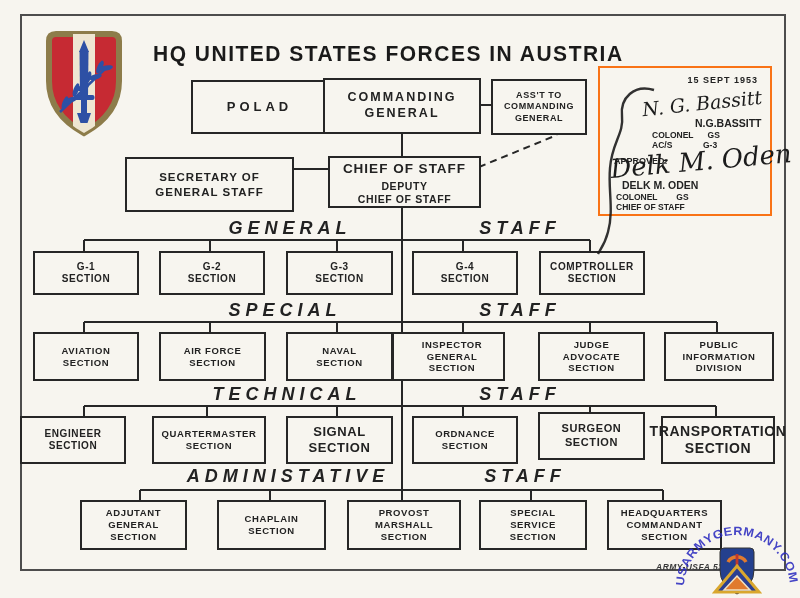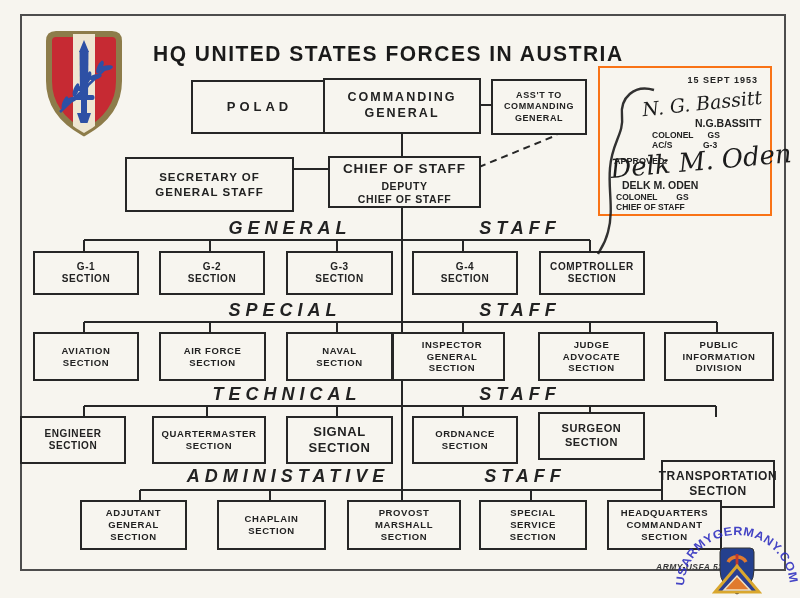--- a/index.html
+++ b/index.html
@@ -144,21 +144,21 @@
 <div class="box" style="left:20px;top:416px;width:102px;height:44px;font-size:10px;text-align:center;">ENGINEER
 SECTION</div>
 <div class="box" style="left:152px;top:416px;width:110px;height:44px;font-size:9.5px;">QUARTERMASTER
 SECTION</div>
 <div class="box" style="left:286px;top:416px;width:103px;height:44px;font-size:13px;">SIGNAL
 SECTION</div>
 <div class="box" style="left:412px;top:416px;width:102px;height:44px;font-size:9.5px;">ORDNANCE
 SECTION</div>
 <div class="box" style="left:538px;top:412px;width:103px;height:44px;font-size:11px;">SURGEON
 SECTION</div>
-<div class="box" style="left:661px;top:416px;width:110px;height:44px;font-size:12px;margin-top:44px;">TRANSPORTATION
+<div class="box" style="left:661px;top:416px;width:110px;height:44px;font-size:14px;">TRANSPORTATION
 SECTION</div>
 
 <div class="hdr" style="left:288px;top:466px;">ADMINISTATIVE</div>
 <div class="hdr" style="left:525px;top:466px;">STAFF</div>
 <div class="box" style="left:80px;top:500px;width:103px;height:46px;font-size:9.5px;">ADJUTANT
 GENERAL
 SECTION</div>
 <div class="box" style="left:217px;top:500px;width:105px;height:46px;font-size:9.5px;">CHAPLAIN
 SECTION</div>
 <div class="box" style="left:347px;top:500px;width:110px;height:46px;font-size:9.5px;">PROVOST

